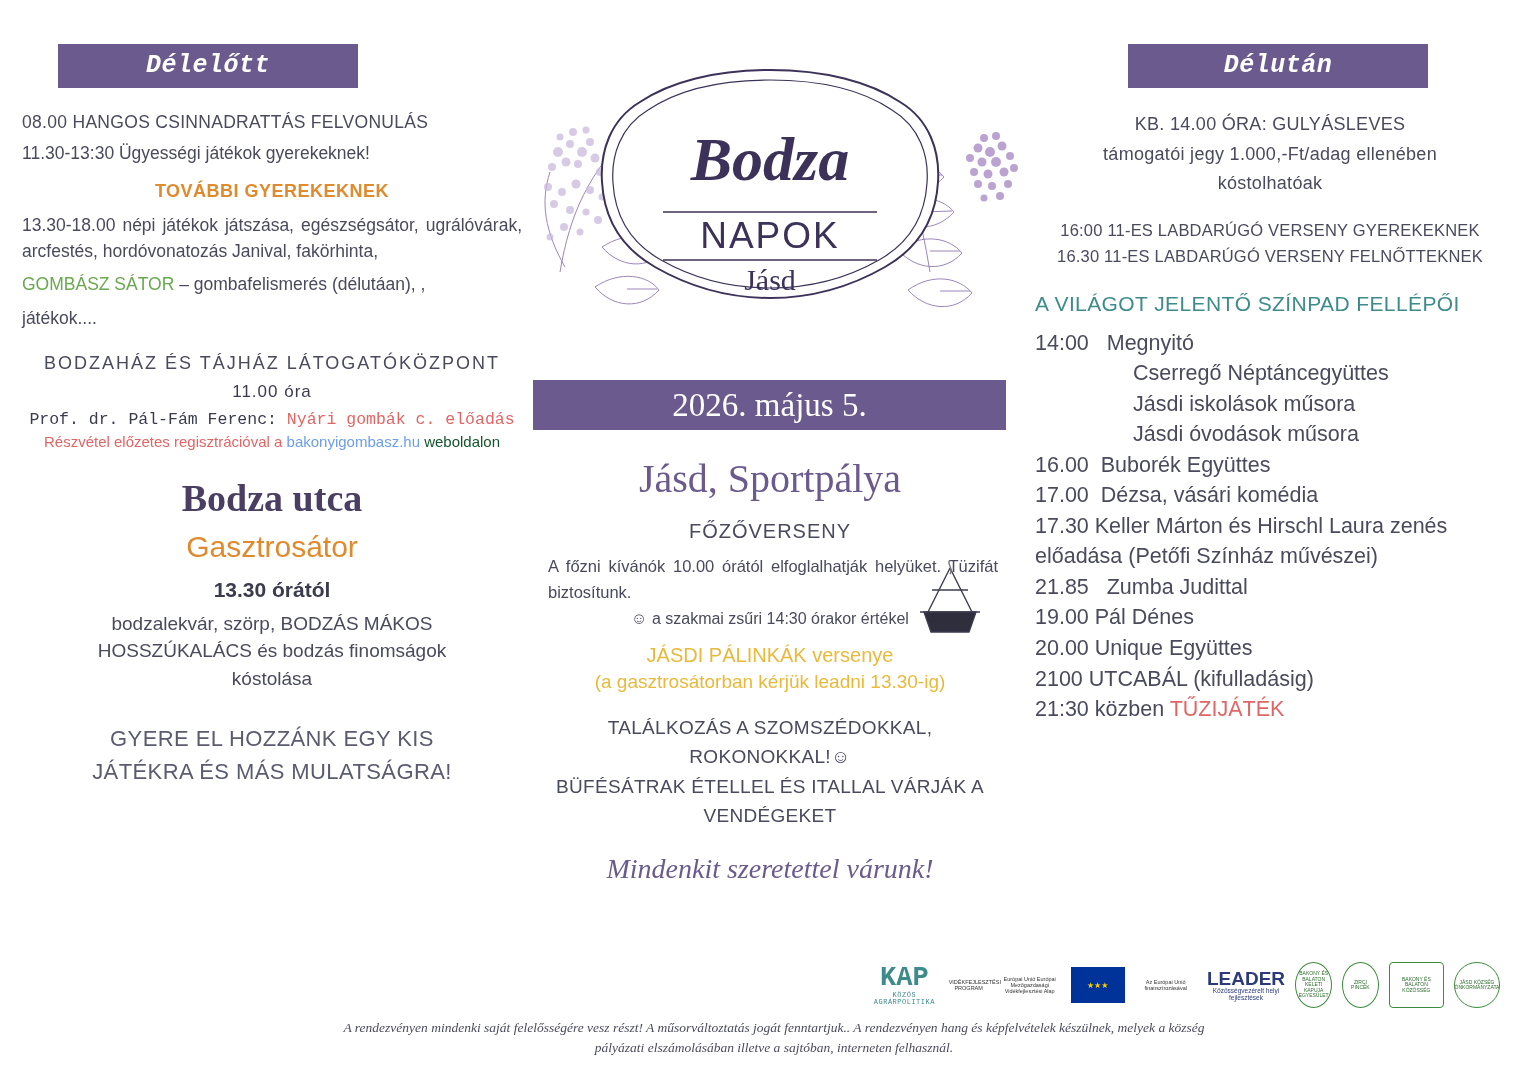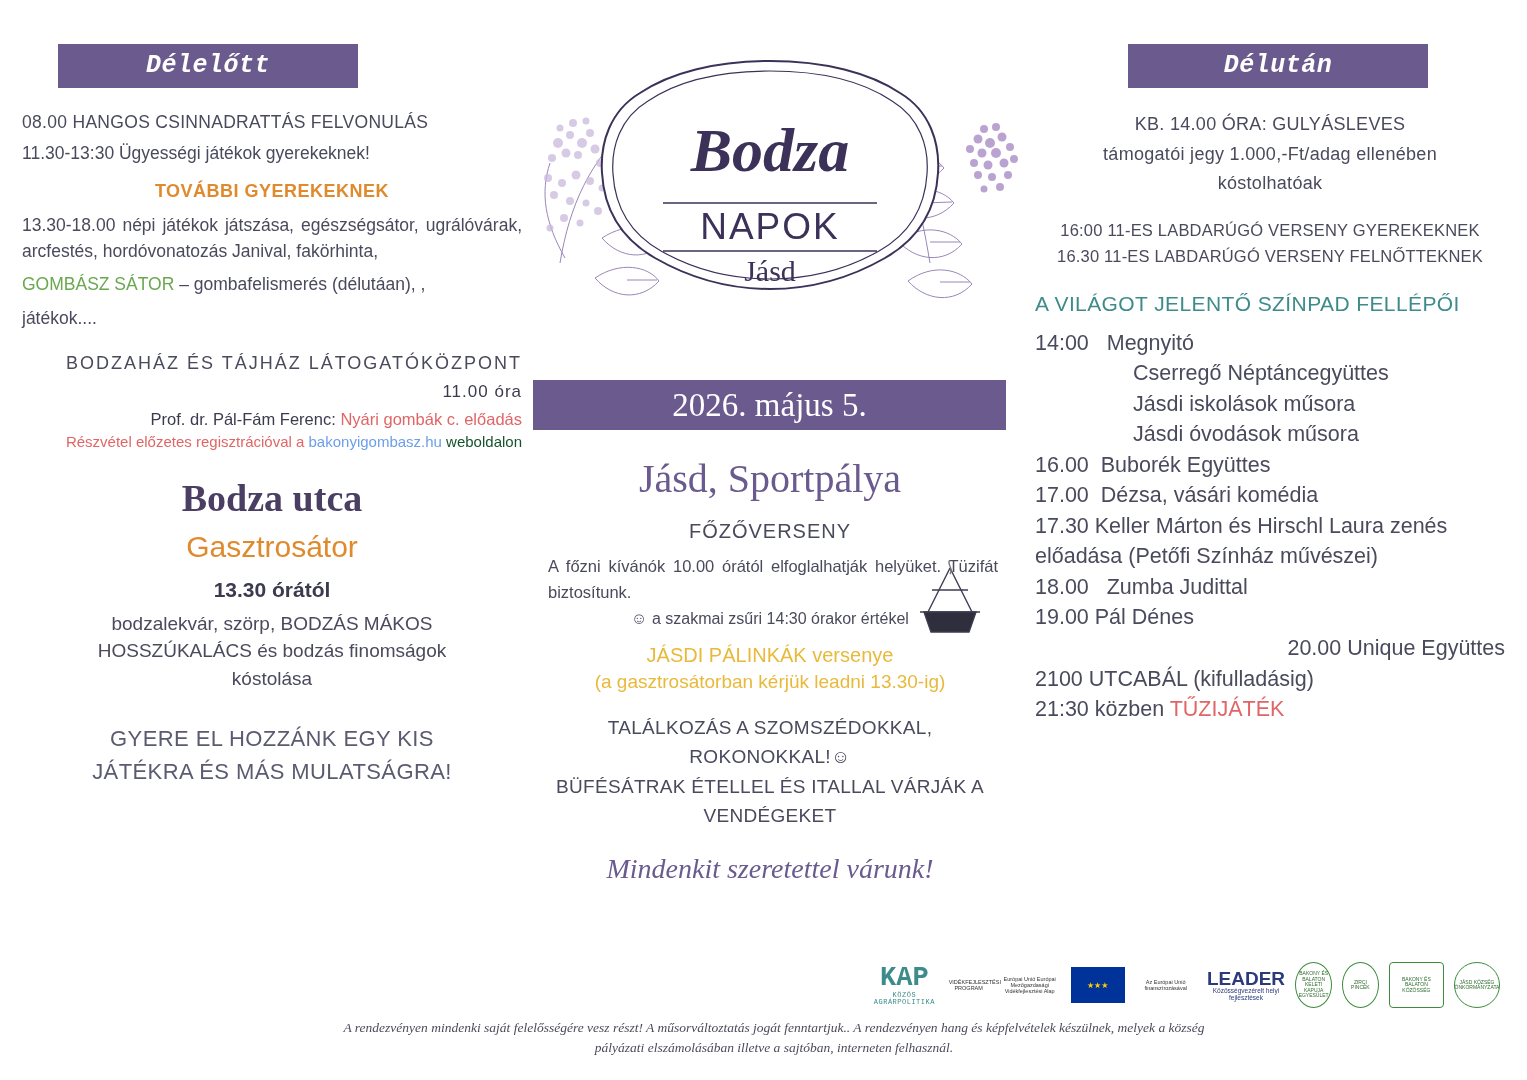--- a/index.html
+++ b/index.html
@@ -35,24 +35,24 @@
 
   
   #left-col{position:absolute;left:22px;top:110px;width:500px;}
   #left-col .line{margin:0 0 6px 0;font-size:17.5px;color:#4a4a5d;line-height:1.45;}
   #morning-1{letter-spacing:.3px;}
   .heading-orange{color:#e08a2e;font-weight:bold;font-size:18px;letter-spacing:.5px;text-align:center;margin:14px 0 10px 0;}
   .green{color:#6aa84f;}
   #further-block p{margin:0 0 7px 0;font-size:17.5px;line-height:1.5;color:#4a4a5d;}
   #further-block p.justify{text-align:justify;}
 
-  #bodzahaz{margin-top:22px;text-align:right;}
+  #bodzahaz{margin-top:22px;text-align:center;}
   #bodzahaz .bh-title{font-size:18px;letter-spacing:2px;color:#4a4a5d;margin-bottom:8px;}
   #bodzahaz .bh-time{font-size:17px;letter-spacing:1px;margin-bottom:8px;}
-  #bodzahaz .bh-lecture{font-size:16.5px;margin-bottom:4px;}
+  #bodzahaz .bh-lecture{font-size:16.5px;margin-bottom:4px;font-family:Liberation Mono, monospace;}
   #bodzahaz .bh-lecture .hl{color:#e06666;}
   #bodzahaz .bh-reg{font-size:15px;color:#e06666;}
   #bodzahaz .bh-reg .link{color:#6d9eeb;}
   #bodzahaz .bh-reg .plain{color:#14532d;}
 
   #bodza-utca{margin-top:26px;text-align:center;}
   #bodza-utca .bu-title{font-family:"Liberation Serif",serif;font-weight:bold;font-size:38px;color:#4a3f63;margin-bottom:10px;}
   #bodza-utca .bu-sub{font-size:30px;color:#e08a2e;margin-bottom:14px;}
   #bodza-utca .bu-time{font-size:21px;font-weight:bold;margin-bottom:8px;}
   #bodza-utca .bu-desc{font-size:19px;line-height:1.45;color:#4a4a5d;}
@@ -74,25 +74,25 @@
   
   #right-col{position:absolute;left:1035px;top:110px;width:470px;}
   #gulyas{text-align:center;font-size:18px;line-height:1.65;color:#4a4a5d;letter-spacing:.3px;}
   #football{margin-top:18px;text-align:center;font-size:16.5px;line-height:1.6;color:#4a4a5d;letter-spacing:.2px;}
   #stage-title{margin-top:22px;font-size:21px;color:#3d8b8b;letter-spacing:.4px;}
   #program-list{margin-top:12px;}
   #program-list .row{font-size:21.5px;line-height:1.42;color:#4a4a5d;white-space:pre;}
   #program-list .row.indent{padding-left:98px;}
   #program-list .row.wrap{white-space:normal;}
   .c-red{color:#b05a6e;}
-  .c-teal{color:#3d8b8b;text-align:right;}
+  .c-teal{color:#3d8b8b;}
   .c-firework{color:#e06666;}
 
   
-  #logo-art{position:absolute;left:470px;top:43px;width:600px;height:330px;}
+  #logo-art{position:absolute;left:470px;top:52px;width:600px;height:330px;}
   #logo-art svg{width:100%;height:100%;}
 
   
   #logos{position:absolute;left:870px;top:955px;width:630px;height:60px;display:flex;align-items:center;gap:10px;}
   .logo-box{display:flex;align-items:center;justify-content:center;font-size:9px;text-align:center;}
   #logo-kap{color:#3d8b8b;font-weight:bold;font-size:27px;font-family:Liberation Mono, monospace;line-height:1;}
   #logo-kap small{display:block;font-size:7px;color:#3d8b8b;letter-spacing:.5px;font-weight:normal;}
   .eu-flag{width:54px;height:36px;background:#003399;position:relative;}
   .eu-flag .stars{position:absolute;inset:0;color:#ffcc00;font-size:8px;display:flex;align-items:center;justify-content:center;}
   .mini-text{font-size:5.5px;line-height:1.15;color:#333;width:62px;}
@@ -306,21 +306,21 @@
     <div id="stage-title">A VILÁGOT JELENTŐ SZÍNPAD FELLÉPŐI</div>
 
     <div id="program-list">
       <div class="row">14:00   Megnyitó</div>
       <div class="row indent">Cserregő Néptáncegyüttes</div>
       <div class="row indent">Jásdi iskolások műsora</div>
       <div class="row indent">Jásdi óvodások műsora</div>
       <div class="row">16.00  Buborék Együttes</div>
       <div class="row">17.00  Dézsa, vásári komédia</div>
       <div class="row wrap">17.30 Keller Márton és Hirschl Laura zenés előadása (Petőfi Színház művészei)</div>
-      <div class="row">18.00   Zumba Judittal</div>
+      <div class="row">21.85   Zumba Judittal</div>
       <div class="row c-red">19.00 Pál Dénes</div>
       <div class="row c-teal">20.00 Unique Együttes</div>
       <div class="row">2100 UTCABÁL (kifulladásig)</div>
       <div class="row wrap"><span>21:30 közben </span><span class="c-firework">TŰZIJÁTÉK</span></div>
     </div>
   </div>
 
   <div id="logos">
     <div class="logo-box">
       <div id="logo-kap">

